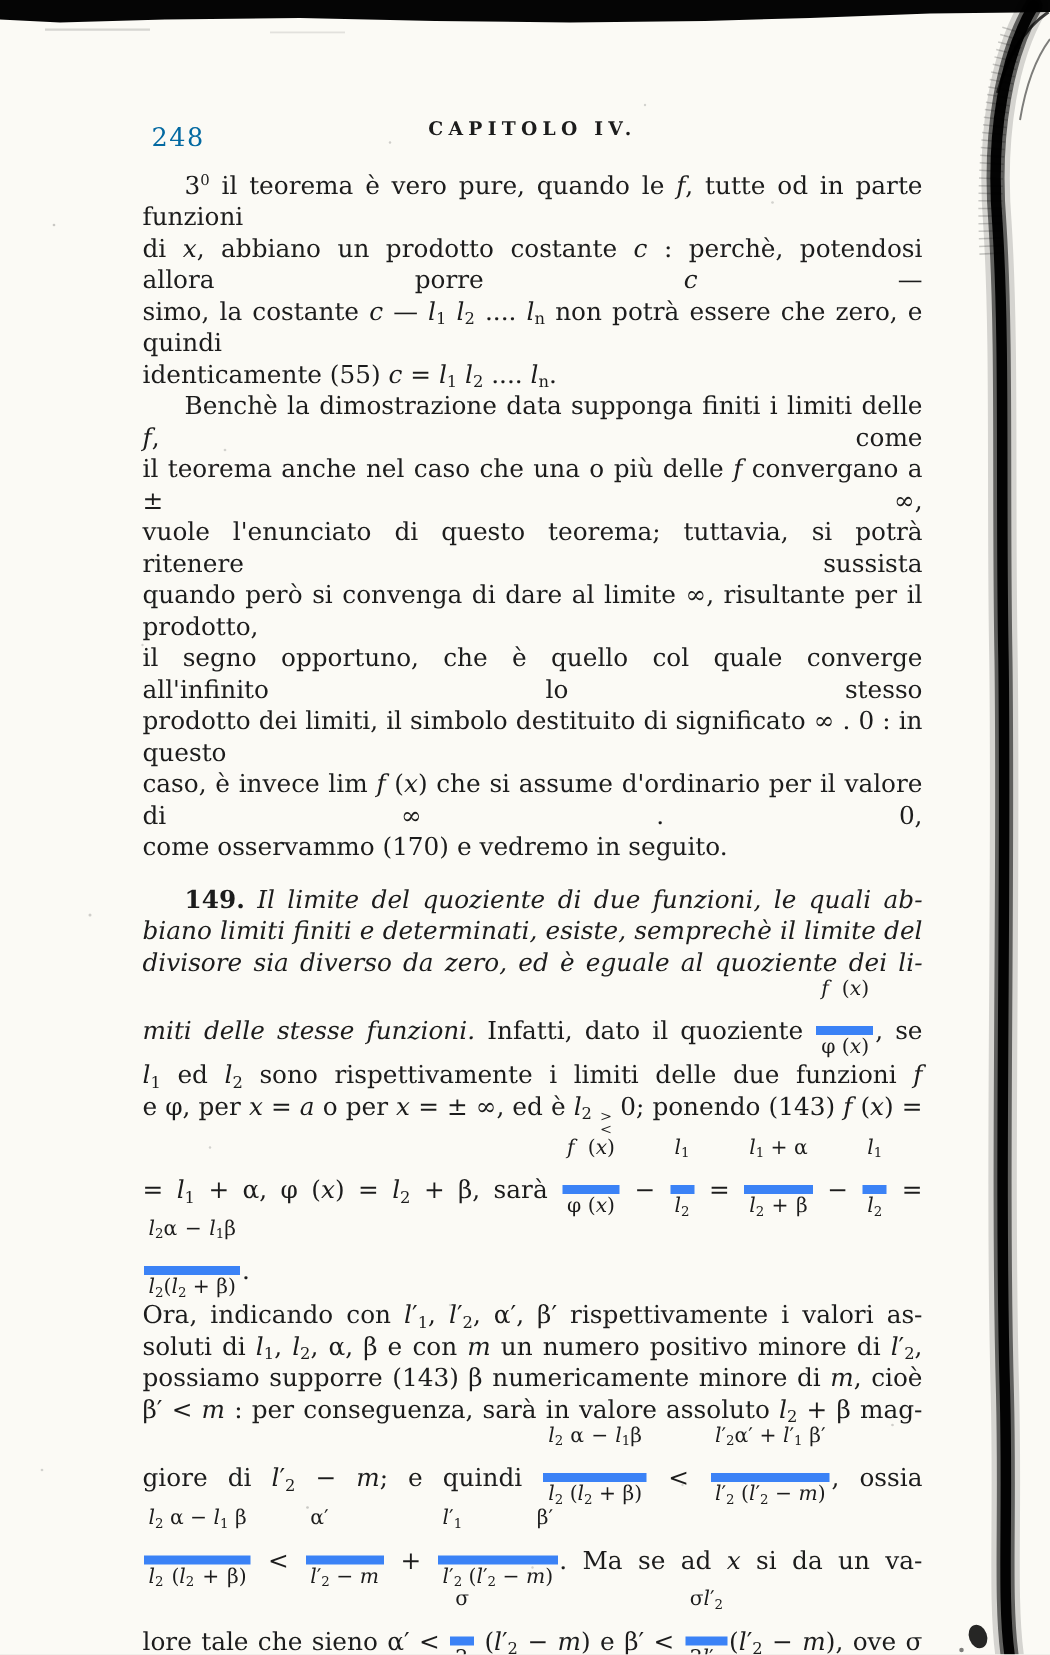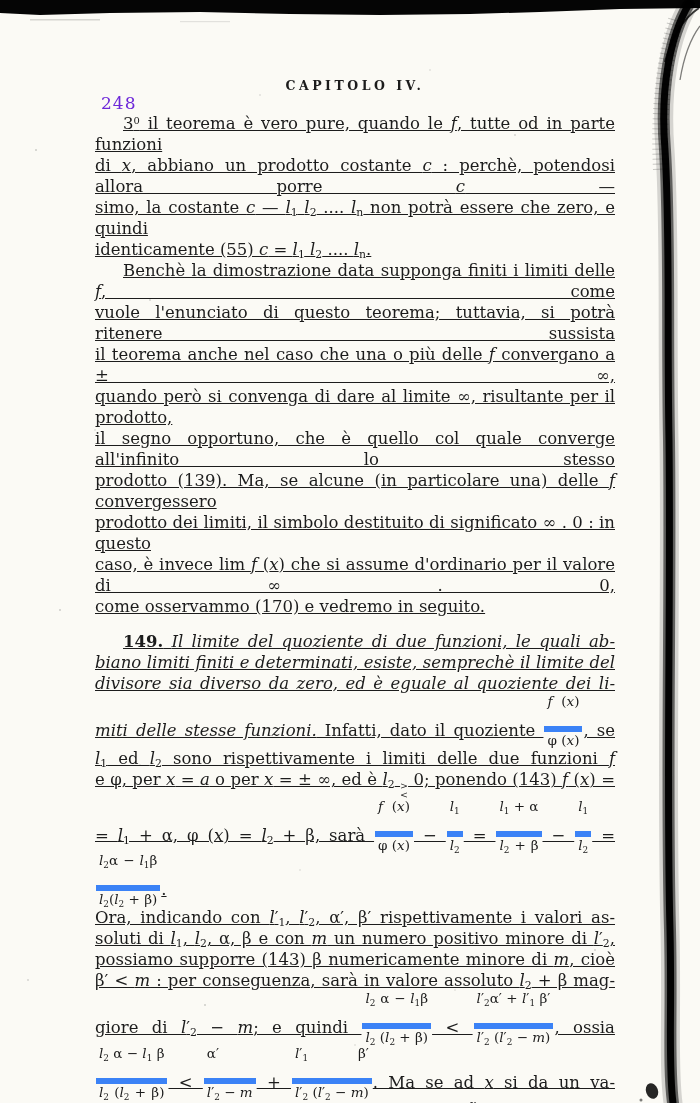--- a/index.html
+++ b/index.html
@@ -6,23 +6,23 @@
   .page {
     position:relative;
     width:700px; height:1103px;
     background:#fbfaf5;
     overflow:hidden;
     font-family:"DejaVu Serif","Liberation Serif",serif;
     color:#1c1c1c;
   }
   .content { position:absolute; left:95px; top:78px; width:520px; }
   .runhead { position:relative; height:22px; margin-bottom:13px; }
-  .pagenum { position:absolute; left:6px; top:15px; font-size:17px; letter-spacing:1px; color:#6d28d9; }
+  .pagenum { position:absolute; left:6px; top:4px; font-size:17px; letter-spacing:1px; color:#0369a1; }
   .chapter { position:absolute; left:0; right:0; text-align:center; font-size:12.5px; font-weight:bold; letter-spacing:3.5px; }
-  .para { margin:0;text-decoration:underline; }
+  .para { margin:0; }
   .para.gap { margin-top:14px; }
   .tline {
     font-size:16.5px; line-height:21px;
     text-align:justify; text-align-last:justify;
     white-space:normal;
   }
   .tline.lastline { text-align-last:left; }
   .tline.indent { text-indent:28px; }
   i { font-style:italic; }
   b { font-weight:bold; }
@@ -50,25 +50,24 @@
     </div>
     <div id="page-text">
         <div class="para">
           <div class="tline indent">3<sup>0</sup> il teorema è vero pure, quando le <i>f</i>, tutte od in parte funzioni</div>
           <div class="tline">di <i>x</i>, abbiano un prodotto costante <i>c</i> : perchè, potendosi allora porre <i>c</i> —</div>
           <div class="tline">simo, la costante <i>c</i> — <i>l</i><sub>1</sub> <i>l</i><sub>2</sub> .... <i>l</i><sub>n</sub> non potrà essere che zero, e quindi</div>
           <div class="tline lastline">identicamente (55) <i>c</i> = <i>l</i><sub>1</sub> <i>l</i><sub>2</sub> .... <i>l</i><sub>n</sub>.</div>
         </div>
         <div class="para">
           <div class="tline indent">Benchè la dimostrazione data supponga finiti i limiti delle <i>f</i>, come</div>
+          <div class="tline">il teorema anche nel caso che una o più delle <i>f</i> convergano a ± ∞,</div>
           <div class="tline">vuole l'enunciato di questo teorema; tuttavia, si potrà ritenere sussista</div>
-          <div class="tline">il teorema anche nel caso che una o più delle <i>f</i> convergano a ± ∞,</div>
           <div class="tline">quando però si convenga di dare al limite ∞, risultante per il prodotto,</div>
           <div class="tline">il segno opportuno, che è quello col quale converge all'infinito lo stesso</div>
-          <div class="tline">prodotto (139). Ma, se alcune (in particolare una) delle <i>f</i> convergessero</div>
           <div class="tline">prodotto dei limiti, il simbolo destituito di significato ∞ . 0 : in questo</div>
           <div class="tline">caso, è invece lim <i>f</i> (<i>x</i>) che si assume d'ordinario per il valore di ∞ . 0,</div>
           <div class="tline lastline">come osservammo (170) e vedremo in seguito.</div>
         </div>
         <div class="para gap">
           <div class="tline indent"><b>149.</b> <i>Il limite del quoziente di due funzioni, le quali ab-</i></div>
           <div class="tline"><i>biano limiti finiti e determinati, esiste, semprechè il limite del</i></div>
           <div class="tline"><i>divisore sia diverso da zero, ed è eguale al quoziente dei li-</i></div>
           <div class="tline"><i>miti delle stesse funzioni.</i> Infatti, dato il quoziente <span class="fr"><span class="n"><i>f</i> (<i>x</i>)</span><span class="d">φ (<i>x</i>)</span></span>, se</div>
           <div class="tline"><i>l</i><sub>1</sub> ed <i>l</i><sub>2</sub> sono rispettivamente i limiti delle due funzioni <i>f</i></div>

